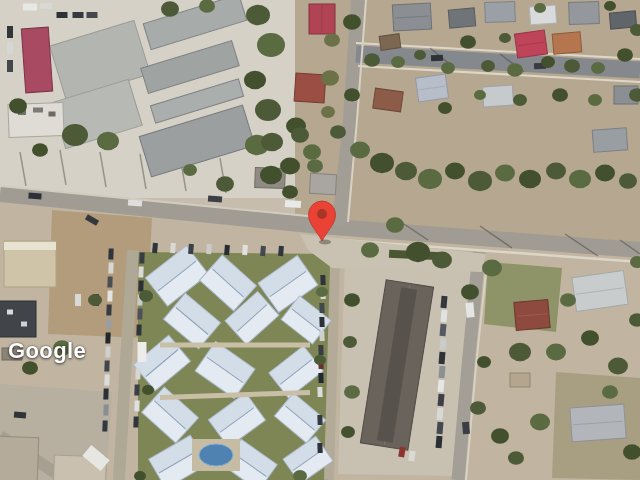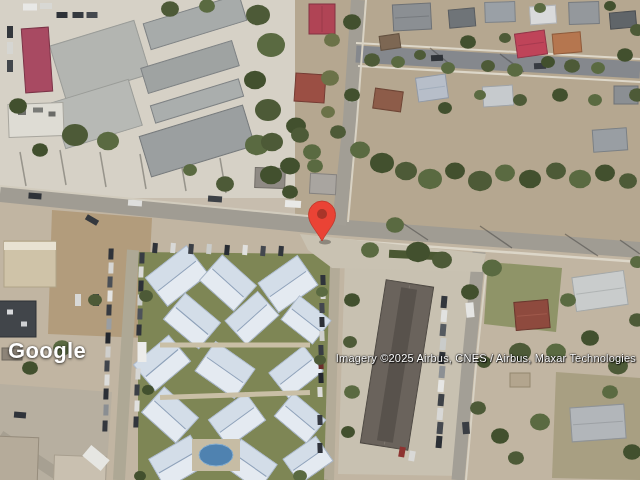--- a/index.html
+++ b/index.html
@@ -627,14 +627,13 @@
       <g>
         <ellipse cx="216" cy="455" rx="17" ry="11" fill="#4f82b0" stroke="#86aed0"></ellipse>
       </g>
       <g>
         <ellipse cx="325" cy="242" rx="6" ry="2.4" fill="rgba(0,0,0,0.3)"></ellipse>
         <path d="M322 241 C315.5 229 308.5 224 308.5 214.5 A13.5 13.5 0 1 1 335.5 214.5 C335.5 224 328.5 229 322 241 Z" fill="#EA4335" stroke="#B93226" stroke-width="0.75"></path>
         <circle cx="322" cy="214" r="5" fill="#A93529"></circle>
       </g>
     </svg>
   <div class="logo">Google</div>
-  <div class="attribution">Imagery ©2025 Airbus, CNES / Airbus, Maxar Technologies</div>
 </div>
 
 </body></html>

